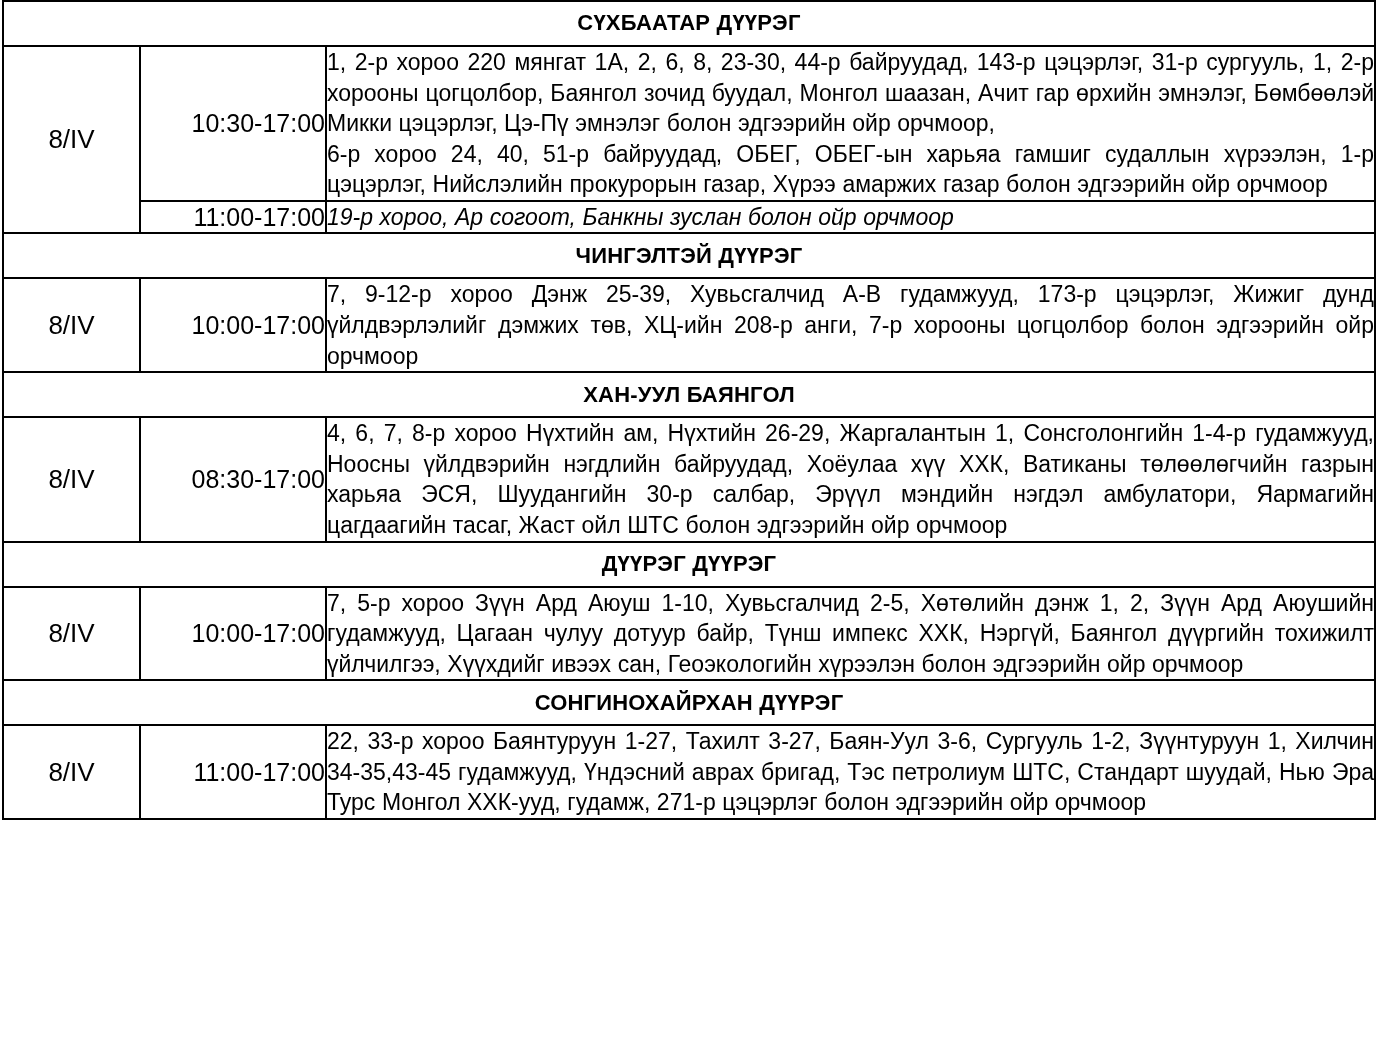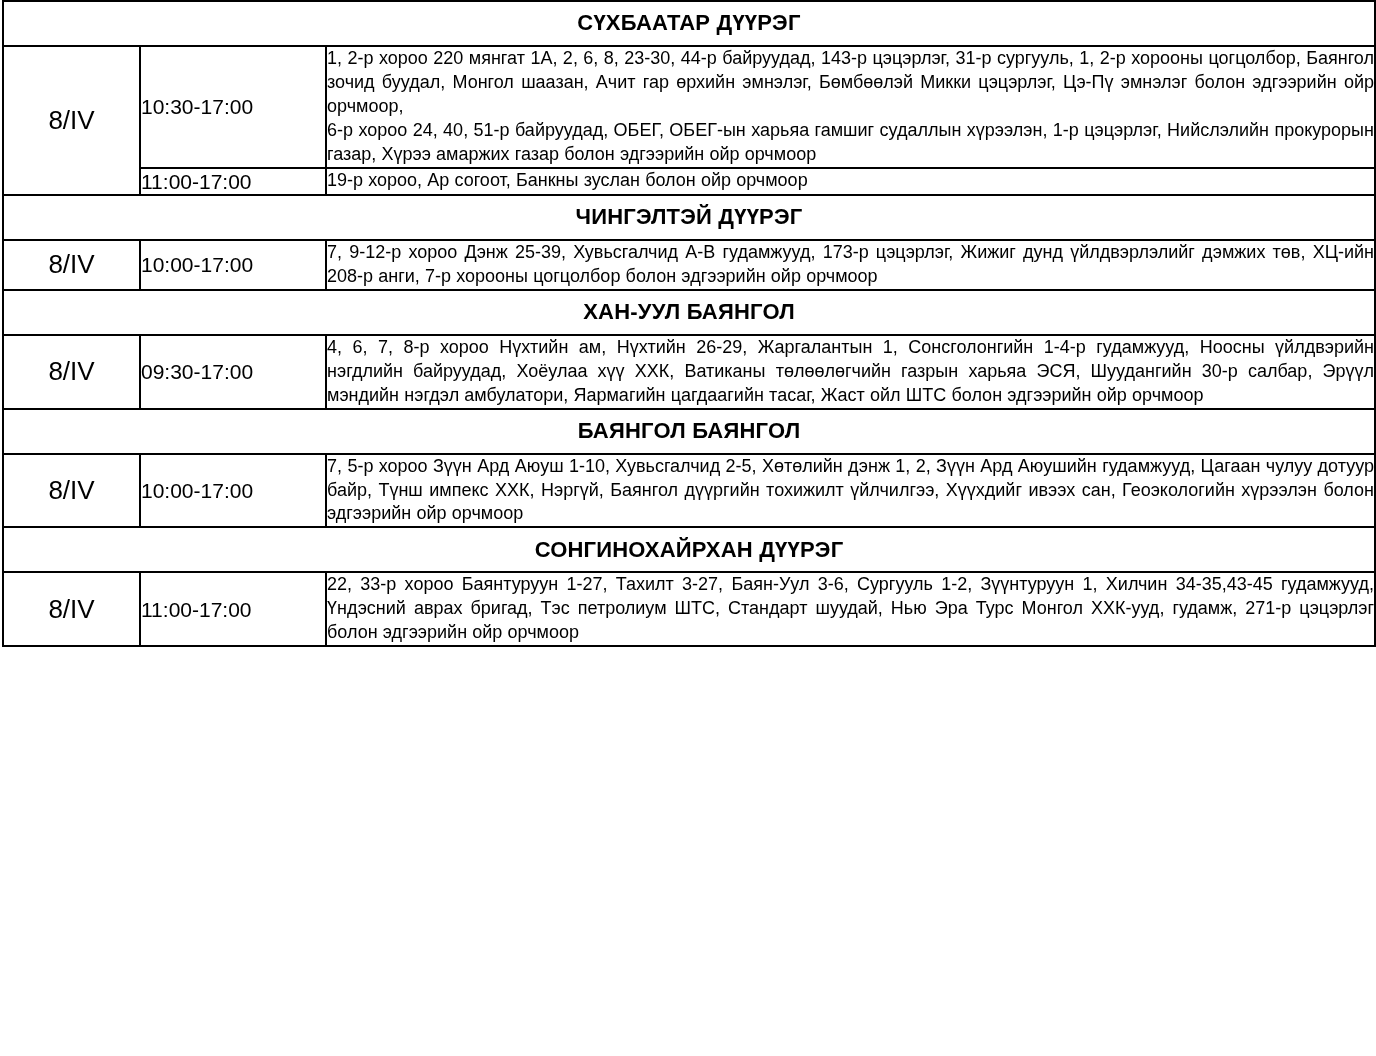--- a/index.html
+++ b/index.html
@@ -56,32 +56,32 @@
   
   td.date-cell {
     text-align: center;
     font-size: 26px;
     vertical-align: middle;
     line-height: 1.2;
   }
 
   
   td.time-cell {
-    text-align: left;
-    font-size: 21px;
+    text-align: right;
+    font-size: 25px;
     white-space: nowrap;
     vertical-align: middle;
     line-height: 1.2;
   }
 
   
   td.areas-cell {
     text-align: justify;
     text-align-last: left;
-    font-size: 18px;
+    font-size: 23px;
     line-height: 1.33;
     padding: 3px 7px 4px 8px;
     vertical-align: middle;
     hyphens: none;
     word-spacing: 0.2px;
   }
 
   td.areas-cell p {
     margin: 0;
     padding: 0;
@@ -90,20 +90,21 @@
   }
   td.areas-cell p.last-para {
     margin-top: 0;
   }
   td.areas-cell p:last-child {
     text-align-last: left;
   }
   td.areas-cell p.nojustify {
     text-align: center;
     text-align-last: left;
+    font-style: italic;
   }
 </style>
 </head>
 <body>
 
 <div class="sheet">
   <table class="outage-table">
     <colgroup>
       <col class="col-date">
       <col class="col-time">
@@ -138,28 +139,28 @@
         <td class="areas-cell">
           <p>7, 9-12-р хороо Дэнж 25-39, Хувьсгалчид А-В гудамжууд, 173-р цэцэрлэг, Жижиг дунд үйлдвэрлэлийг дэмжих төв, ХЦ-ийн 208-р анги, 7-р хорооны цогцолбор болон эдгээрийн ойр орчмоор</p>
         </td>
       </tr>
 
       <tr class="district-row">
         <td colspan="3">ХАН-УУЛ БАЯНГОЛ</td>
       </tr>
       <tr>
         <td class="date-cell">8/IV</td>
-        <td class="time-cell">09:30-17:00</td>
+        <td class="time-cell">08:30-17:00</td>
         <td class="areas-cell">
           <p>4, 6, 7, 8-р хороо Нүхтийн ам, Нүхтийн 26-29, Жаргалантын 1, Сонсголонгийн 1-4-р гудамжууд, Ноосны үйлдвэрийн нэгдлийн байруудад, Хоёулаа хүү ХХК, Ватиканы төлөөлөгчийн газрын харьяа ЭСЯ, Шуудангийн 30-р салбар,  Эрүүл мэндийн нэгдэл амбулатори, Яармагийн цагдаагийн тасаг,   Жаст ойл ШТС болон эдгээрийн ойр орчмоор</p>
         </td>
       </tr>
 
       <tr class="district-row">
-        <td colspan="3">БАЯНГОЛ БАЯНГОЛ</td>
+        <td colspan="3">ДҮҮРЭГ ДҮҮРЭГ</td>
       </tr>
       <tr>
         <td class="date-cell">8/IV</td>
         <td class="time-cell">10:00-17:00</td>
         <td class="areas-cell">
           <p>7, 5-р хороо Зүүн Ард Аюуш 1-10, Хувьсгалчид 2-5, Хөтөлийн дэнж 1, 2, Зүүн Ард Аюушийн гудамжууд, Цагаан чулуу дотуур байр, Түнш импекс ХХК, Нэргүй, Баянгол дүүргийн тохижилт үйлчилгээ, Хүүхдийг ивээх сан, Геоэкологийн хүрээлэн болон эдгээрийн ойр орчмоор</p>
         </td>
       </tr>
 
       <tr class="district-row">

